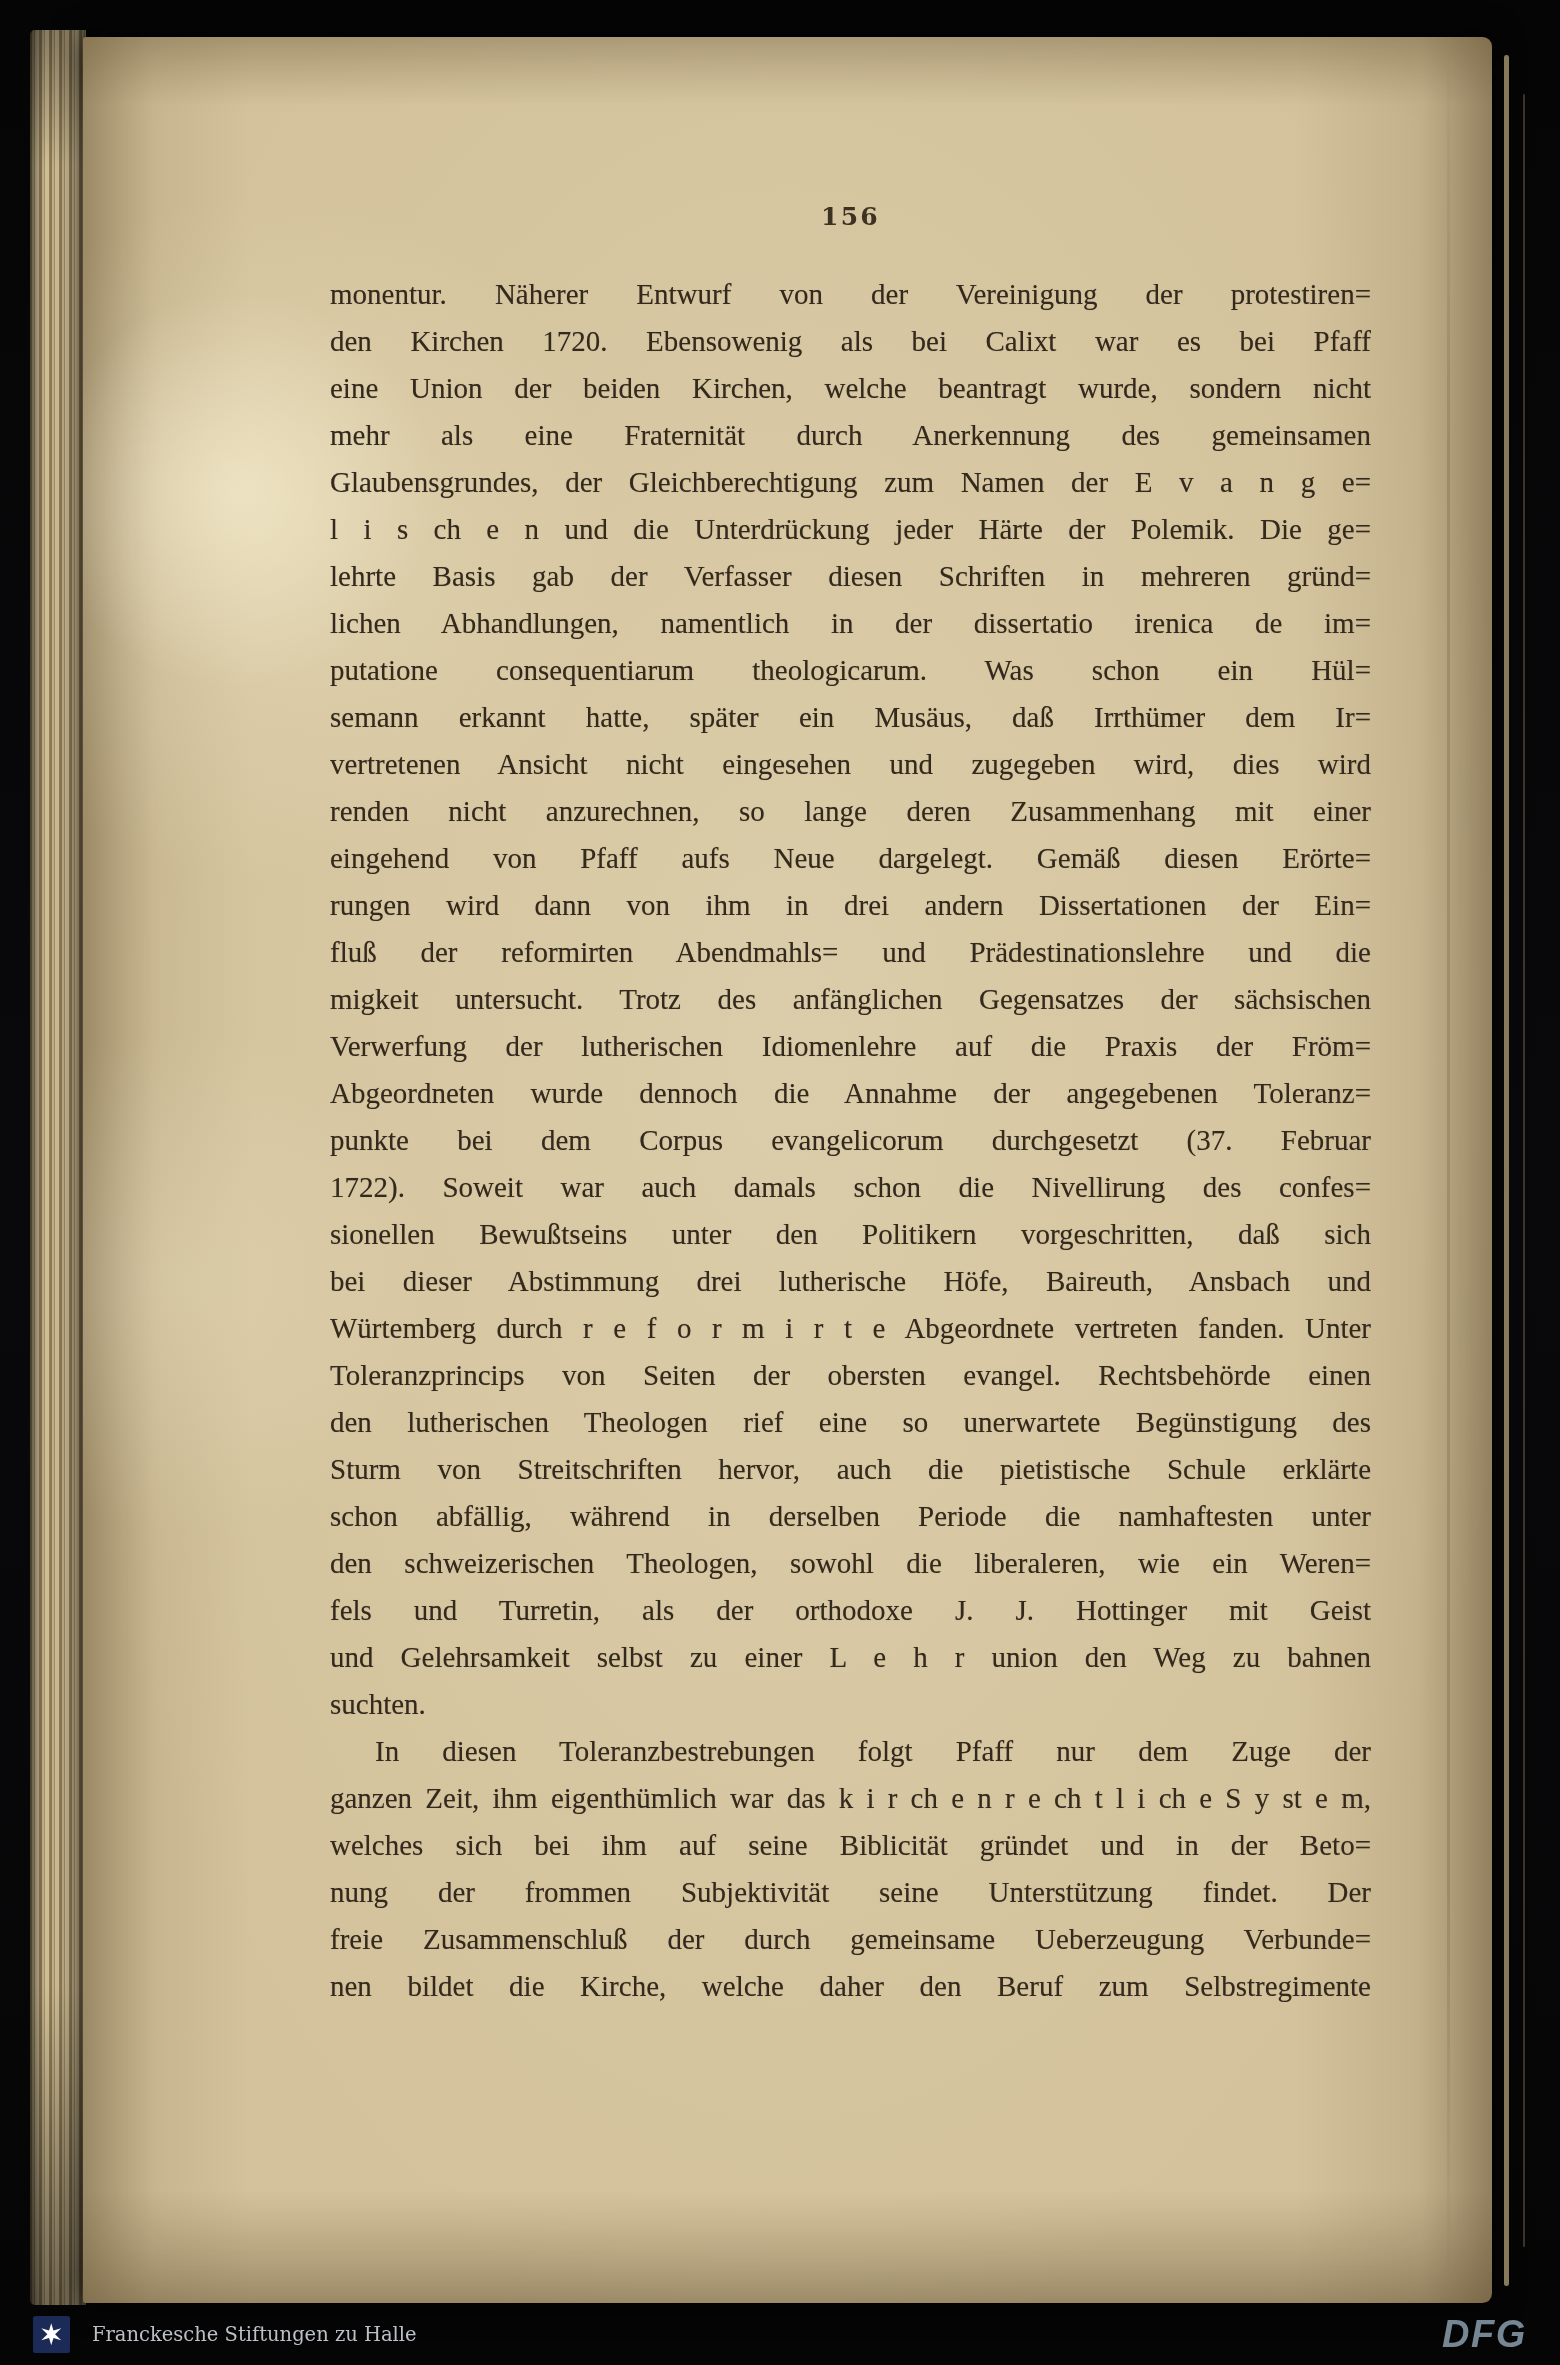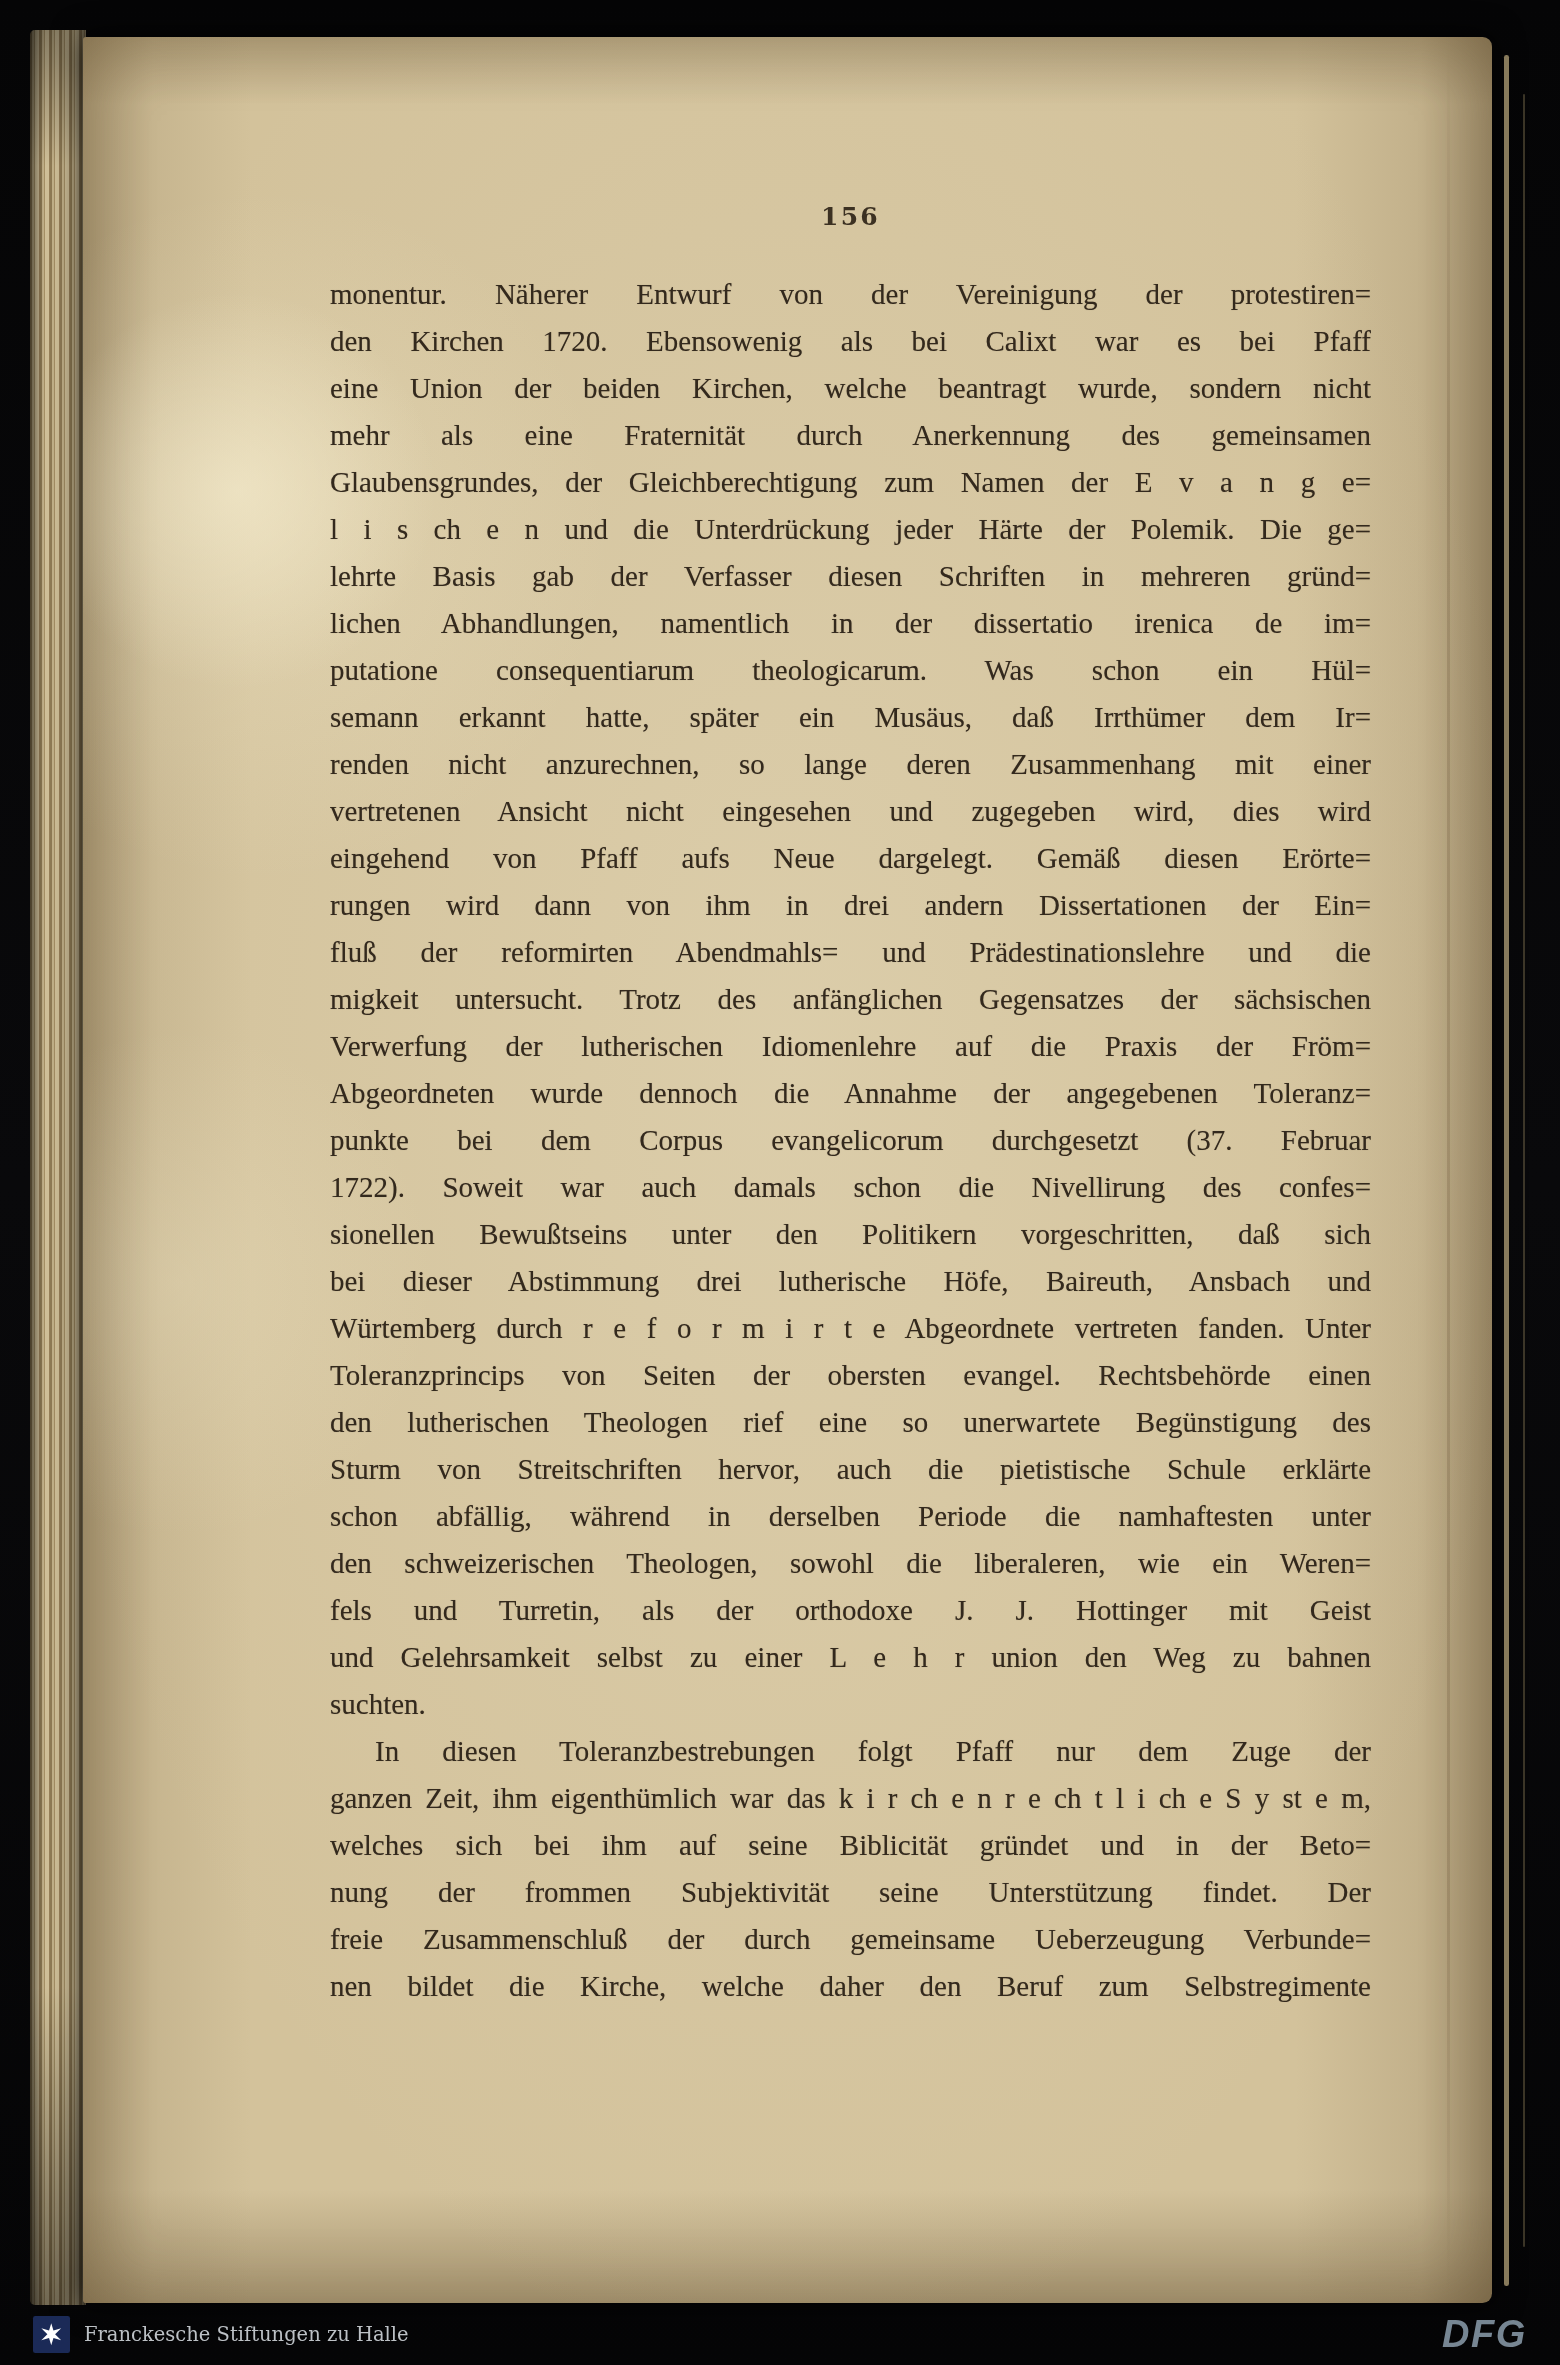--- a/index.html
+++ b/index.html
@@ -135,21 +135,21 @@
     height: 64px;
     display: flex;
     justify-content: space-between;
     align-items: center;
     padding: 0 33px;
     box-sizing: border-box;
   }
   .wm-left {
     display: flex;
     align-items: center;
-    gap: 14px;
+    gap: 22px;
   }
   .wm-logo {
     width: 37px;
     height: 37px;
     background: #1b2a57;
     border-radius: 2.3px;
     display: flex;
     align-items: center;
     justify-content: center;
   }
@@ -186,22 +186,22 @@
         <div class="line">monentur.  Näherer Entwurf von der Vereinigung der protestiren=</div>
         <div class="line">den Kirchen 1720.  Ebensowenig als bei Calixt war es bei Pfaff</div>
         <div class="line">eine Union der beiden Kirchen, welche beantragt wurde, sondern nicht</div>
         <div class="line">mehr als eine Fraternität durch Anerkennung des gemeinsamen</div>
         <div class="line">Glaubensgrundes, der Gleichberechtigung zum Namen der E v a n g e=</div>
         <div class="line">l i s ch e n und die Unterdrückung jeder Härte der Polemik.  Die ge=</div>
         <div class="line">lehrte Basis gab der Verfasser diesen Schriften in mehreren gründ=</div>
         <div class="line">lichen Abhandlungen, namentlich in der dissertatio irenica de im=</div>
         <div class="line">putatione consequentiarum theologicarum.  Was schon ein Hül=</div>
         <div class="line">semann erkannt hatte, später ein Musäus, daß Irrthümer dem Ir=</div>
+        <div class="line">vertretenen Ansicht nicht eingesehen und zugegeben wird, dies wird</div>
         <div class="line">renden nicht anzurechnen, so lange deren Zusammenhang mit einer</div>
-        <div class="line">vertretenen Ansicht nicht eingesehen und zugegeben wird, dies wird</div>
         <div class="line">eingehend von Pfaff aufs Neue dargelegt.  Gemäß diesen Erörte=</div>
         <div class="line">rungen wird dann von ihm in drei andern Dissertationen der Ein=</div>
         <div class="line">fluß der reformirten Abendmahls= und Prädestinationslehre und die</div>
         <div class="line">migkeit untersucht.  Trotz des anfänglichen Gegensatzes der sächsischen</div>
         <div class="line">Verwerfung der lutherischen Idiomenlehre auf die Praxis der Fröm=</div>
         <div class="line">Abgeordneten wurde dennoch die Annahme der angegebenen Toleranz=</div>
         <div class="line">punkte bei dem Corpus evangelicorum durchgesetzt (37. Februar</div>
         <div class="line">1722).  Soweit war auch damals schon die Nivellirung des confes=</div>
         <div class="line">sionellen Bewußtseins unter den Politikern vorgeschritten, daß sich</div>
         <div class="line">bei dieser Abstimmung drei lutherische Höfe, Baireuth, Ansbach und</div>

